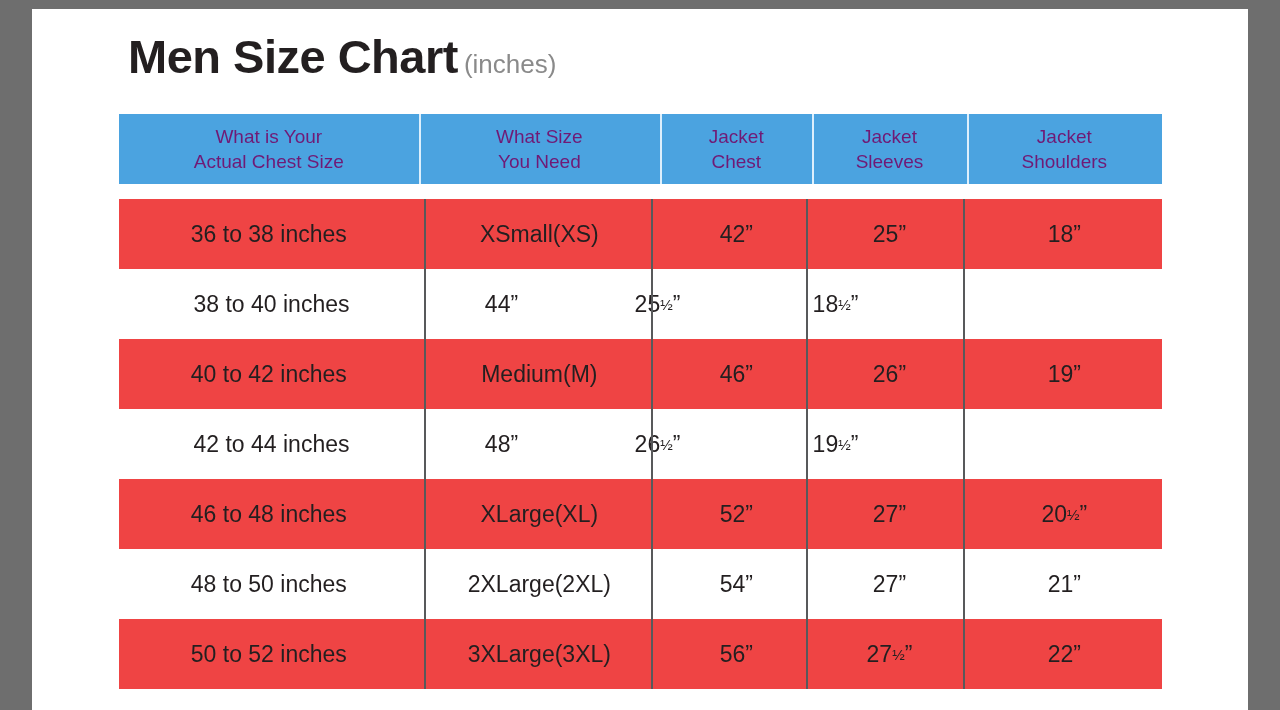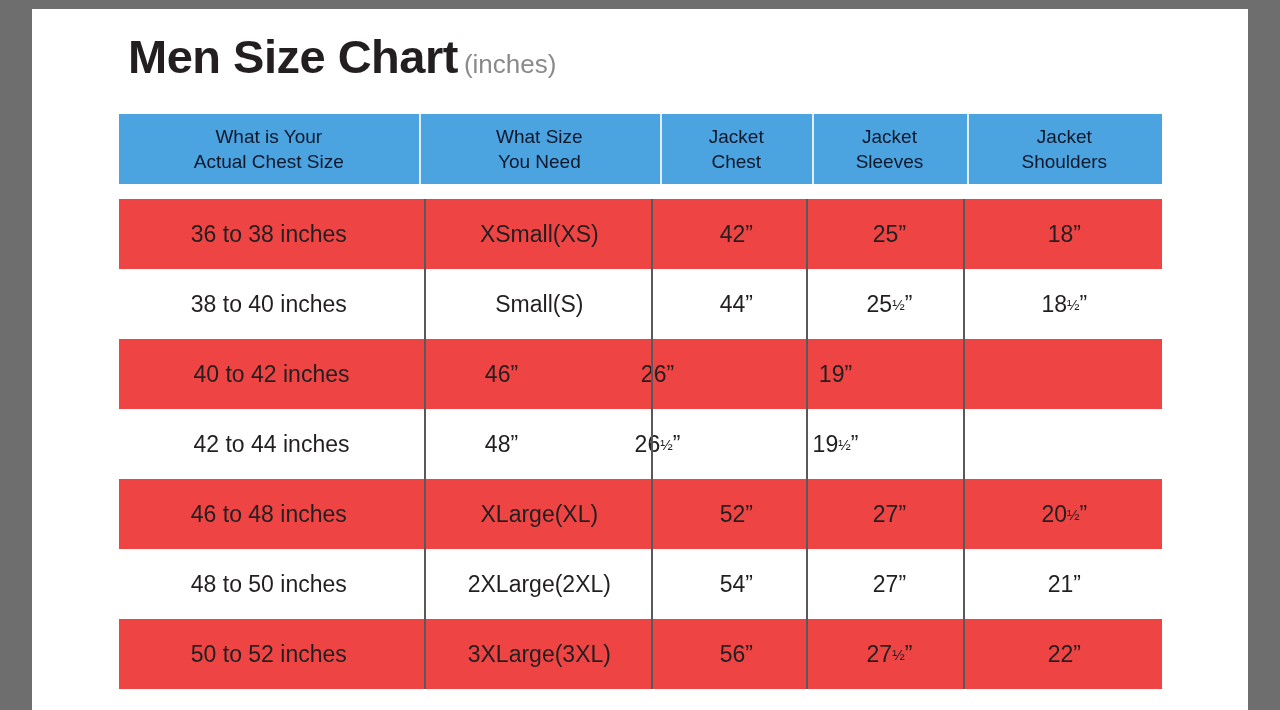--- a/index.html
+++ b/index.html
@@ -77,21 +77,21 @@
   .thead {
     display: flex;
     height: 70px;
     background: #4ba3e0;
   }
   .th {
     display: flex;
     align-items: center;
     justify-content: center;
     text-align: center;
-    color: #0f172a;
+    color: #701a75;
     font-size: 19px;
     line-height: 1.32;
     font-weight: normal;
     position: relative;
   }
   .th + .th::before {
     content: "";
     position: absolute;
     left: 0; top: 0;
     width: 2px; height: 100%;
@@ -214,40 +214,40 @@
             </div>
           <div class="td c4">
               <span>18</span>
               <span class="frac"></span>
               <span class="inchmark">”</span>
             </div>
         </div>
 
         <div class="tr">
           <div class="td c0">38 to 40 inches</div>
-          <div class="td c1">Small(S)</div>
           <div class="td c2">
               <span>44</span>
               <span class="frac"></span>
               <span class="inchmark">”</span>
             </div>
           <div class="td c3">
               <span>25</span>
               <span class="frac">½</span>
               <span class="inchmark">”</span>
             </div>
           <div class="td c4">
               <span>18</span>
               <span class="frac">½</span>
               <span class="inchmark">”</span>
             </div>
         </div>
 
         <div class="tr alt">
           <div class="td c0">40 to 42 inches</div>
+          <div class="td c1">Medium(M)</div>
           <div class="td c2">
               <span>46</span>
               <span class="frac"></span>
               <span class="inchmark">”</span>
             </div>
           <div class="td c3">
               <span>26</span>
               <span class="frac"></span>
               <span class="inchmark">”</span>
             </div>

